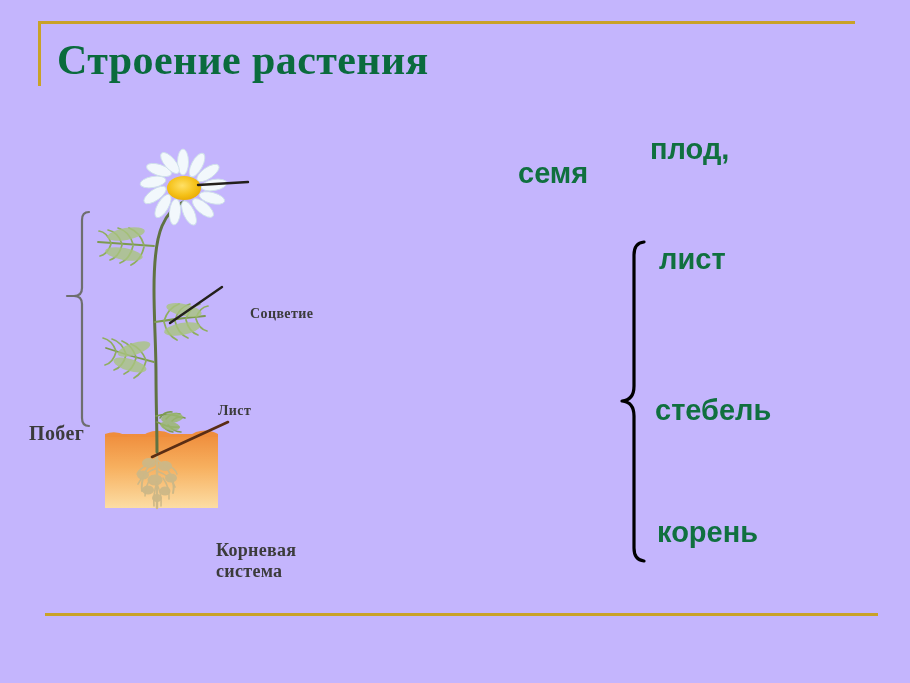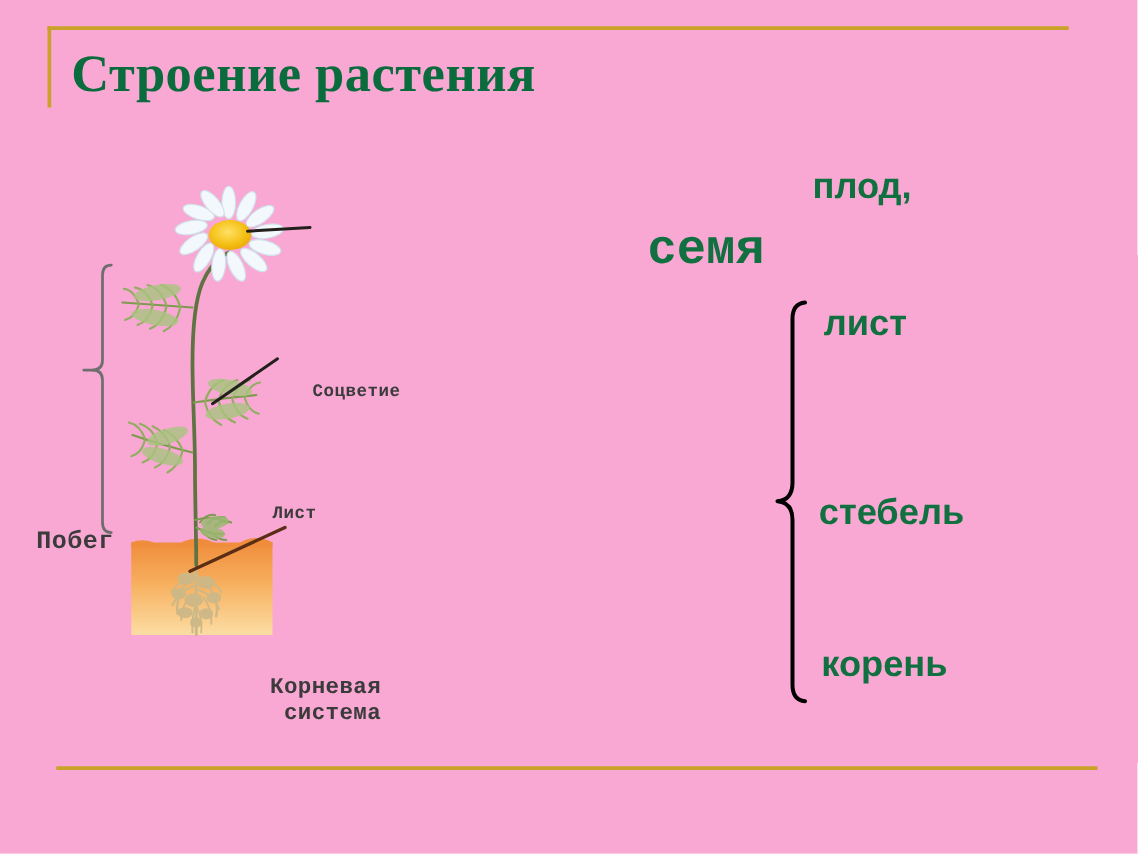--- a/index.html
+++ b/index.html
@@ -4,21 +4,21 @@
 <style>
   html, body {
     margin: 0;
     padding: 0;
     background: #ffffff;
   }
   #slide {
     position: relative;
     width: 910px;
     height: 683px;
-    background: #f9a8d4;
+    background: #c4b5fd;
     overflow: hidden;
     font-family: "Liberation Sans", sans-serif;
   }
 
   
   .rule-top {
     position: absolute;
     left: 38px;
     top: 21px;
     width: 817px;
@@ -57,21 +57,21 @@
 
   
   .green-label {
     position: absolute;
     font-family: "Liberation Sans", sans-serif;
     font-weight: 700;
     color: #10703f;
     white-space: nowrap;
   }
   .lbl-plod  { left: 650px; top: 133px; font-size: 29px; }
-  .lbl-semya { left: 518px; top: 178px; font-size: 39px; font-family: Liberation Mono, monospace; }
+  .lbl-semya { left: 518px; top: 157px; font-size: 29px; }
   .lbl-list  { left: 659px; top: 243px; font-size: 29px; }
   .lbl-stebel{ left: 655px; top: 394px; font-size: 29px; }
   .lbl-koren { left: 657px; top: 516px; font-size: 29px; }
 
   
   .veg-text {
     position: absolute;
     left: 364px;
     top: 368px;
     font-family: "Liberation Sans", sans-serif;
@@ -94,26 +94,25 @@
     position: absolute;
     left: 0px;
     top: 130px;
     width: 350px;
     height: 400px;
   }
   .plant-figure svg { display: block; }
 
   .diag-label {
     position: absolute;
-    font-family: Liberation Mono, monospace;
+    font-family: Liberation Serif, serif;
     font-weight: 700;
     color: #3b3b3b;
     white-space: pre-line;
     line-height: 1.15;
-    text-align: right;
   }
   .lbl-soczvetie { left: 250px; top: 176px; font-size: 14px; letter-spacing: .4px; }
   .lbl-listik    { left: 218px; top: 273px; font-size: 14px; letter-spacing: .4px; }
   .lbl-korn      { left: 216px; top: 410px; font-size: 18px; letter-spacing: .3px; }
   .lbl-pobeg     { left: 29px;  top: 292px; font-size: 20px; letter-spacing: .4px; }
 </style>
 </head>
 <body>
 
 <div id="slide">

